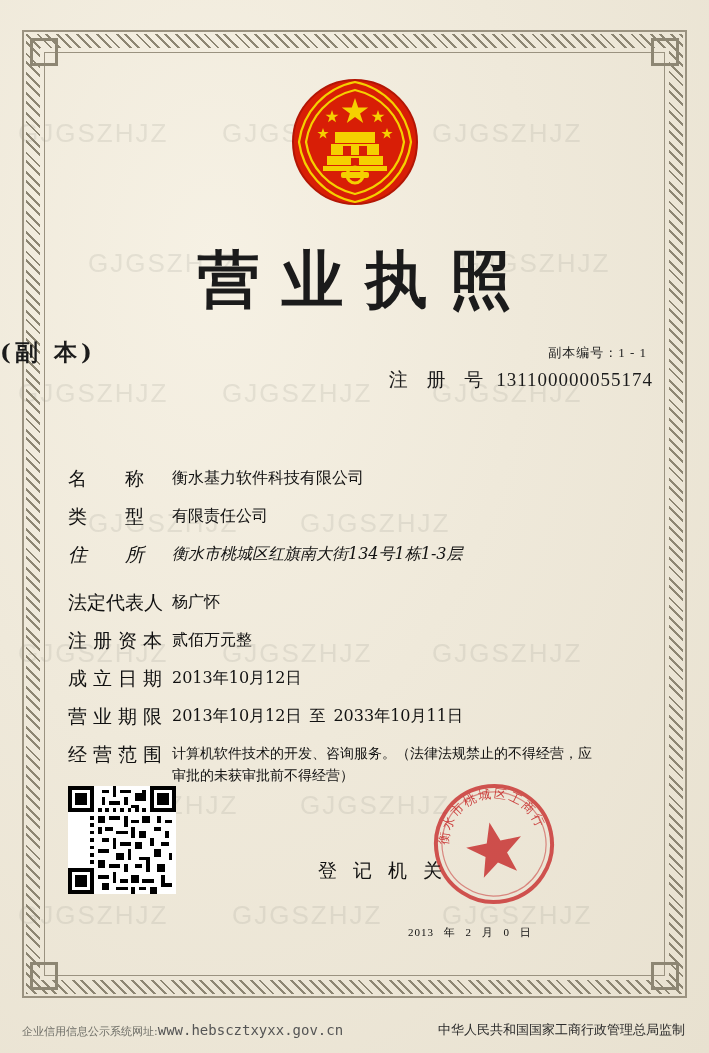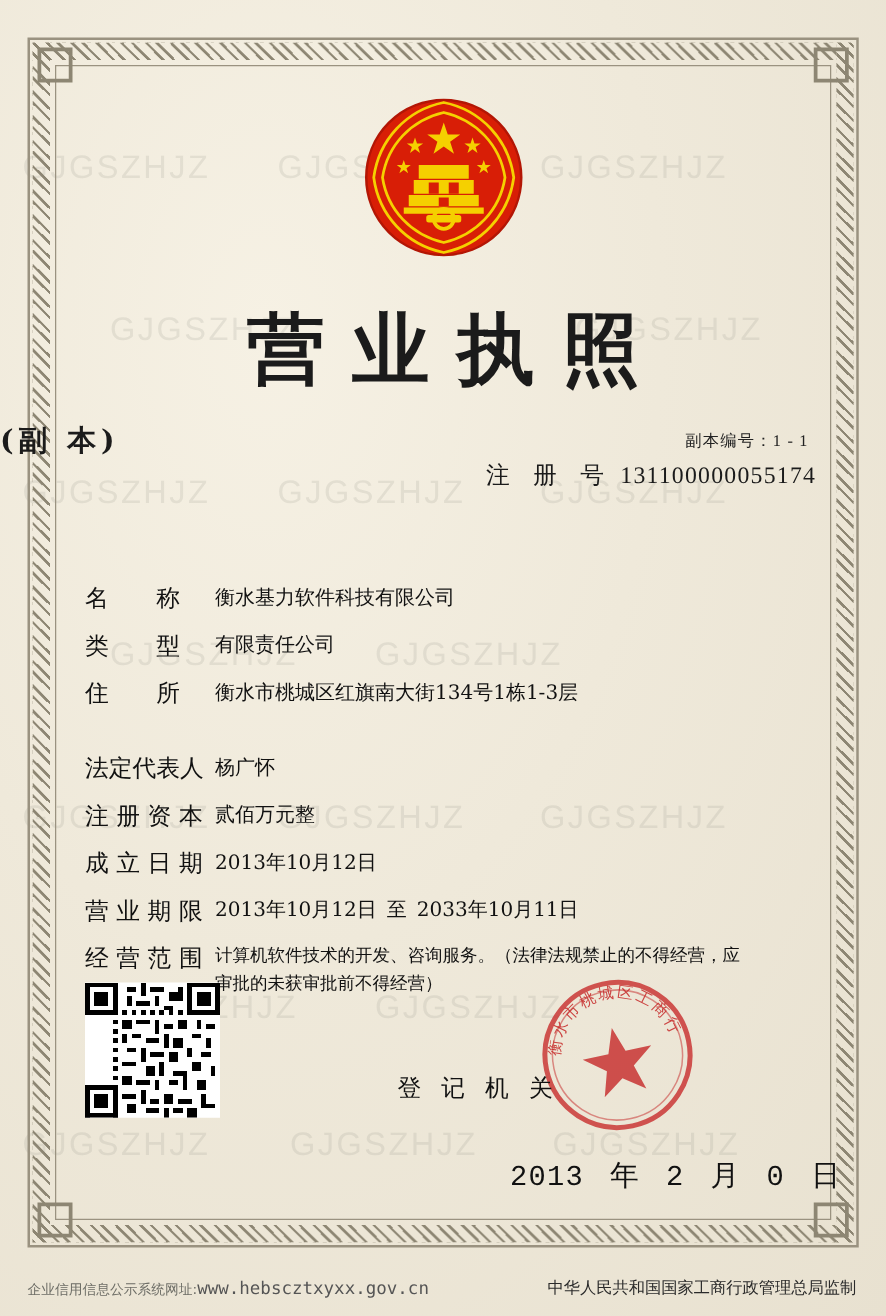--- a/index.html
+++ b/index.html
@@ -144,21 +144,21 @@
     position: absolute;
     left: 68px;
     top: 466px;
     right: 60px;
   }
   .row {
     display: flex;
     align-items: flex-start;
     margin-bottom: 12px;
   }
-  .row.gap { margin-bottom: 34px; }
+  .row.gap { margin-bottom: 22px; font-style: italic; }
   .label {
     width: 104px;
     flex: 0 0 104px;
     font-size: 19px;
     color: #111;
     font-family: "DejaVu Serif", serif;
     display: flex;
     justify-content: space-between;
   }
   .label.wide { letter-spacing: 0; }
@@ -204,23 +204,23 @@
     font-size: 19px;
     letter-spacing: 5px;
     color: #111;
     font-family: "DejaVu Serif", serif;
   }
 
   .date-line {
     position: absolute;
     left: 405px;
     top: 925px;
-    font-size: 23px;
+    font-size: 11px;
     color: #111;
-    font-family: Liberation Mono, monospace;
+    font-family: Liberation Serif, serif;
     letter-spacing: 1px;
   }
   .date-line span { margin: 0 3px; }
 
   
   .footer-left {
     position: absolute;
     left: 22px;
     bottom: 14px;
     font-size: 11px;

